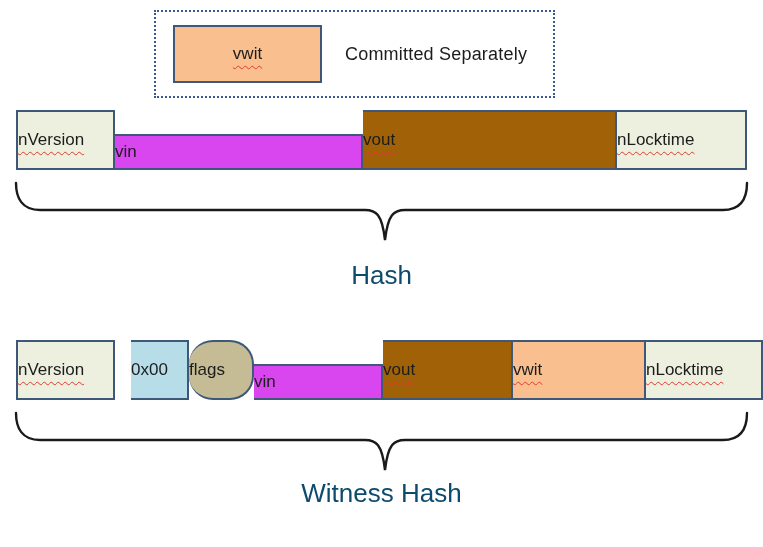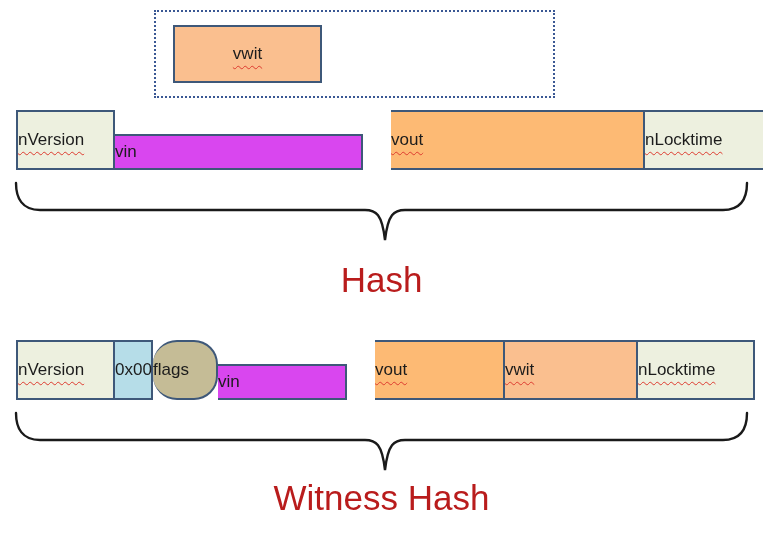--- a/index.html
+++ b/index.html
@@ -30,29 +30,29 @@
   .row-witness { top:340px; }
   .seg {
     box-sizing:border-box; border:2px solid #3e5879; border-left:none;
     display:flex; align-items:center; justify-content:flex-start;
     flex:0 0 auto;
   }
   .seg.first { border-left:2px solid #3e5879; }
 
   .c-cream  { background:#edf0df; }
   .c-green  { background:#d946ef;margin-top:24px; }
-  .c-blue   { background:#fdba74;margin-left:28px; }
+  .c-blue   { background:#a16207; }
   .c-orange { background:#fabf8f; }
   .c-ltblue { background:#b6dde8; }
   .c-tan    { background:#c5bc96; }
 
   
   .w-nv1 { width:99px; }  .w-vin1 { width:248px; } .w-vout1 { width:254px; } .w-nl1 { width:130px; }
   
-  .w-nv2 { width:99px; }  .w-0x { width:38px; } .w-fl { width:65px;border-radius:24px; } .w-vin2 { width:129px; }
+  .w-nv2 { width:99px; }  .w-0x { width:58px;margin-left:16px; } .w-fl { width:65px;border-radius:24px; } .w-vin2 { width:129px; }
   .w-vout2 { width:130px; } .w-vwit2 { width:133px; } .w-nl2 { width:117px; }
 
   .lbl { font-size:17px; }
   
   .u {
     text-decoration-color:#2b2b2b;
     text-decoration-thickness:1px;
     text-underline-offset:3px;
   }
   .u .wavy {
@@ -63,34 +63,35 @@
 
   
   .brace { position:absolute; left:13px; width:737px; height:62px; }
   .brace-hash    { top:181px; }
   .brace-witness { top:411px; }
   .brace path { fill:none; stroke:#1a1a1a; stroke-width:2.4; stroke-linecap:round; }
 
   
   .big-caption {
     position:absolute; left:16px; width:731px; text-align:center;
-    font-size:35px; color:#b91c1c;
+    font-size:26px; color:#0c4a6e;
   }
   .cap-hash    { top:260px; }
   .cap-witness { top:478px; }
 </style>
 </head>
 <body>
 
 <div class="canvas">
 
   <div class="legend-box">
     <div class="legend-swatch">
       <span class="lbl u"><span class="wavy">vwit</span></span>
     </div>
+    <span class="legend-caption">Committed Separately</span>
   </div>
 
   <div class="row row-hash">
     <div class="seg first c-cream w-nv1">
       <span class="lbl u"><span class="wavy">nVersion</span></span>
     </div>
     <div class="seg c-green w-vin1">
       <span class="lbl">vin</span>
     </div>
     <div class="seg c-blue w-vout1">

